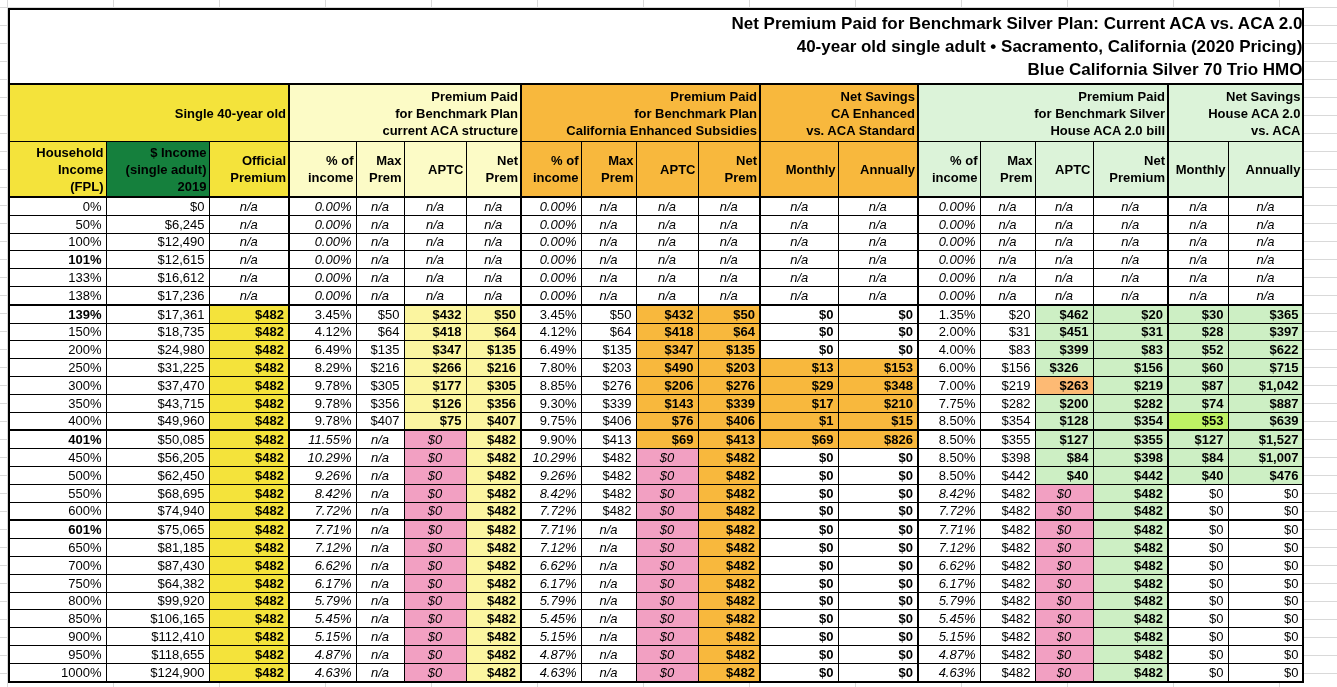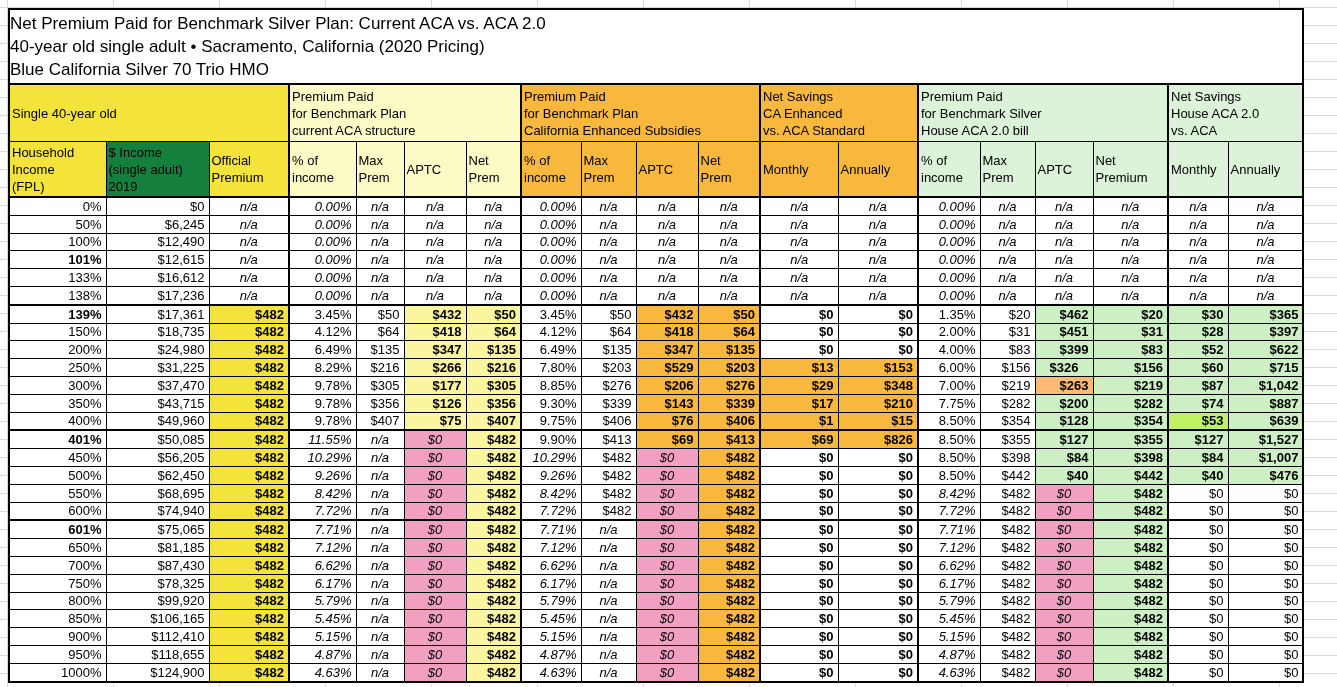--- a/index.html
+++ b/index.html
@@ -21,21 +21,21 @@
     background:#fff;
     border:2px solid #000;
   }
   th,td{
     border:1px solid #000;
     overflow:hidden;
     white-space:nowrap;
     vertical-align:middle;
   }
   th{
-    font-size:13px;font-weight:normal;text-align:left;
+    font-size:13px;font-weight:bold;text-align:right;
     white-space:pre-line;line-height:17px;padding:1px 2px;margin-left:39px;
   }
   #titleCell{
     font-size:17px;line-height:23px;padding:2px 0;background:#fff;
     border-bottom:2px solid #000;white-space:normal;
   }
   tr.grp th{height:54px;}
   tr.cols th{height:52px;border-bottom:2px solid #000;}
   td{
     font-size:13px;height:16.8px;padding:0 4px;text-align:right;
@@ -327,21 +327,21 @@
         <tr>
           <td class="gl">250%</td>
           <td>$31,225</td>
           <td class="b" style="background: rgb(244, 227, 59);">$482</td>
           <td class="gl">8.29%</td>
           <td>$216</td>
           <td class="b" style="background: rgb(251, 245, 160);">$266</td>
           <td class="b" style="background: rgb(251, 245, 160);">$216</td>
           <td class="gl">7.80%</td>
           <td>$203</td>
-          <td class="b" style="background: rgb(248, 184, 61);">$529</td>
+          <td class="b" style="background: rgb(248, 184, 61);">$490</td>
           <td class="b" style="background: rgb(248, 184, 61);">$203</td>
           <td class="b gl" style="background: rgb(248, 184, 61);">$13</td>
           <td class="b" style="background: rgb(248, 184, 61);">$153</td>
           <td class="gl">6.00%</td>
           <td>$156</td>
           <td class="b" style="background: rgb(205, 239, 196); text-align: center;">$326</td>
           <td class="b" style="background: rgb(205, 239, 196);">$156</td>
           <td class="b gl" style="background: rgb(205, 239, 196);">$60</td>
           <td class="b" style="background: rgb(205, 239, 196);">$715</td>
         </tr>
@@ -571,21 +571,21 @@
           <td class="b">$0</td>
           <td class="i gl">6.62%</td>
           <td>$482</td>
           <td class="c i" style="background: rgb(242, 160, 194);">$0</td>
           <td class="b" style="background: rgb(205, 239, 196);">$482</td>
           <td class="gl">$0</td>
           <td>$0</td>
         </tr>
         <tr>
           <td class="gl">750%</td>
-          <td>$78,325</td>
+          <td>$64,382</td>
           <td class="b" style="background: rgb(244, 227, 59);">$482</td>
           <td class="i gl">6.17%</td>
           <td class="c i">n/a</td>
           <td class="c i" style="background: rgb(242, 160, 194);">$0</td>
           <td class="b" style="background: rgb(251, 245, 160);">$482</td>
           <td class="i gl">6.17%</td>
           <td class="c i">n/a</td>
           <td class="c i" style="background: rgb(242, 160, 194);">$0</td>
           <td class="b" style="background: rgb(248, 184, 61);">$482</td>
           <td class="b gl">$0</td>

